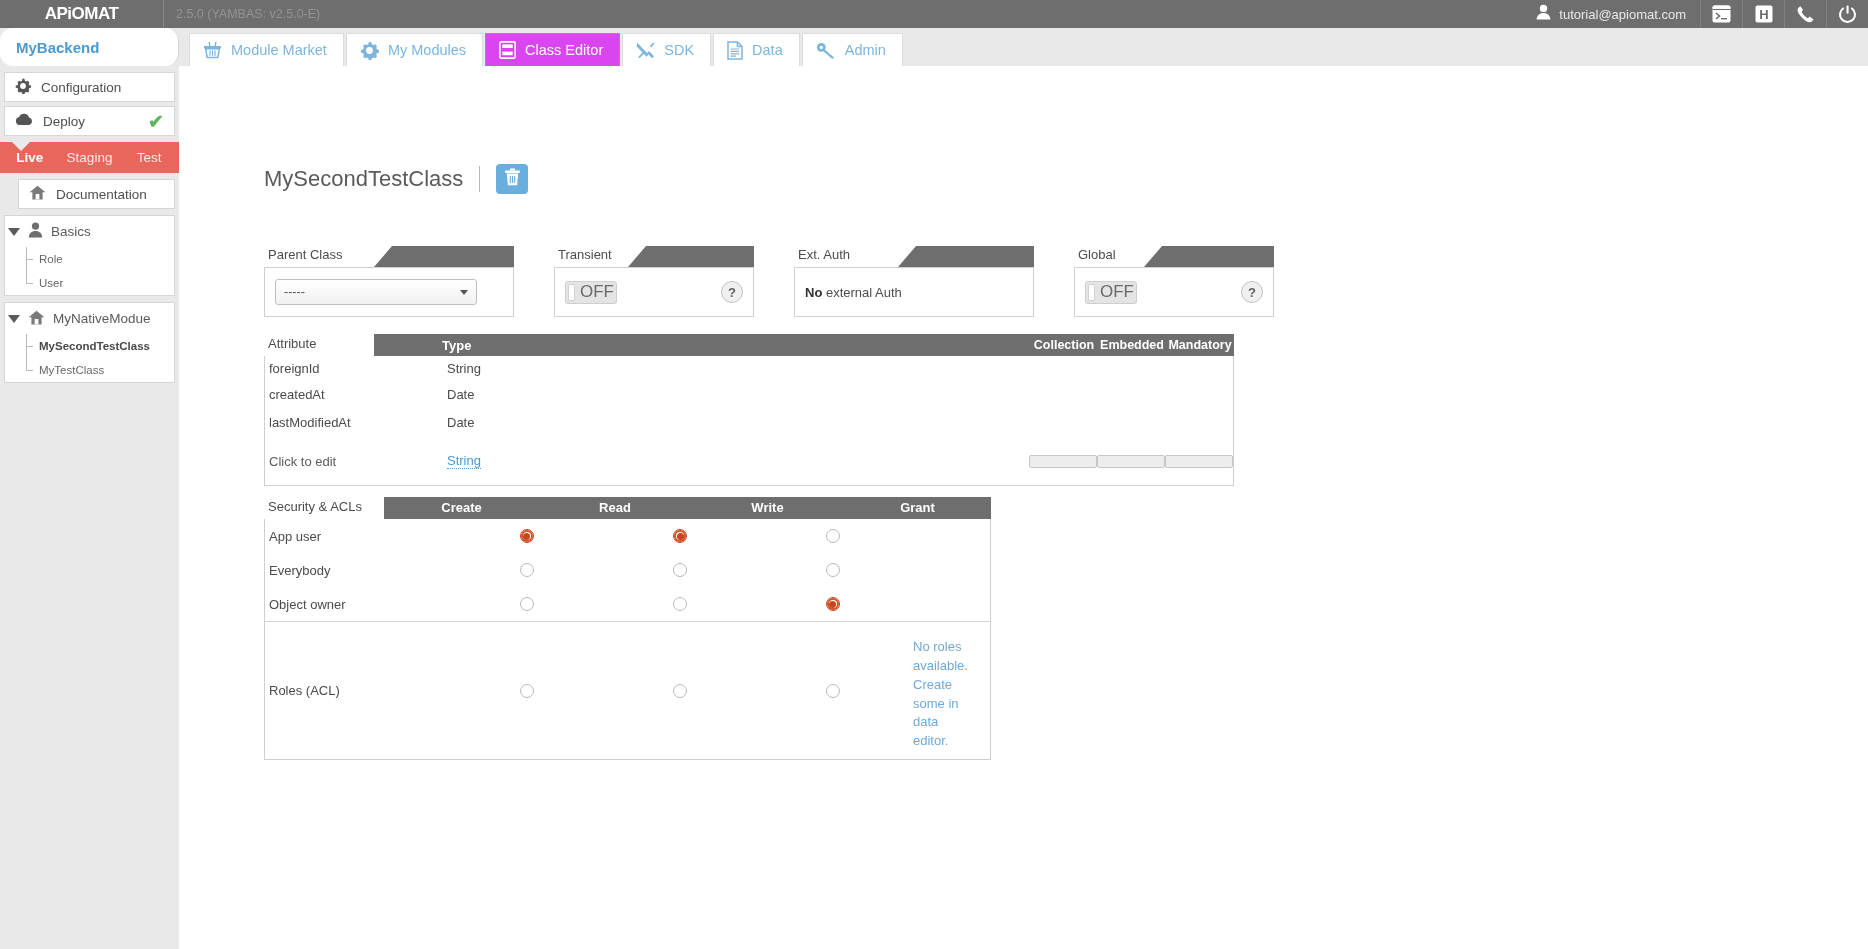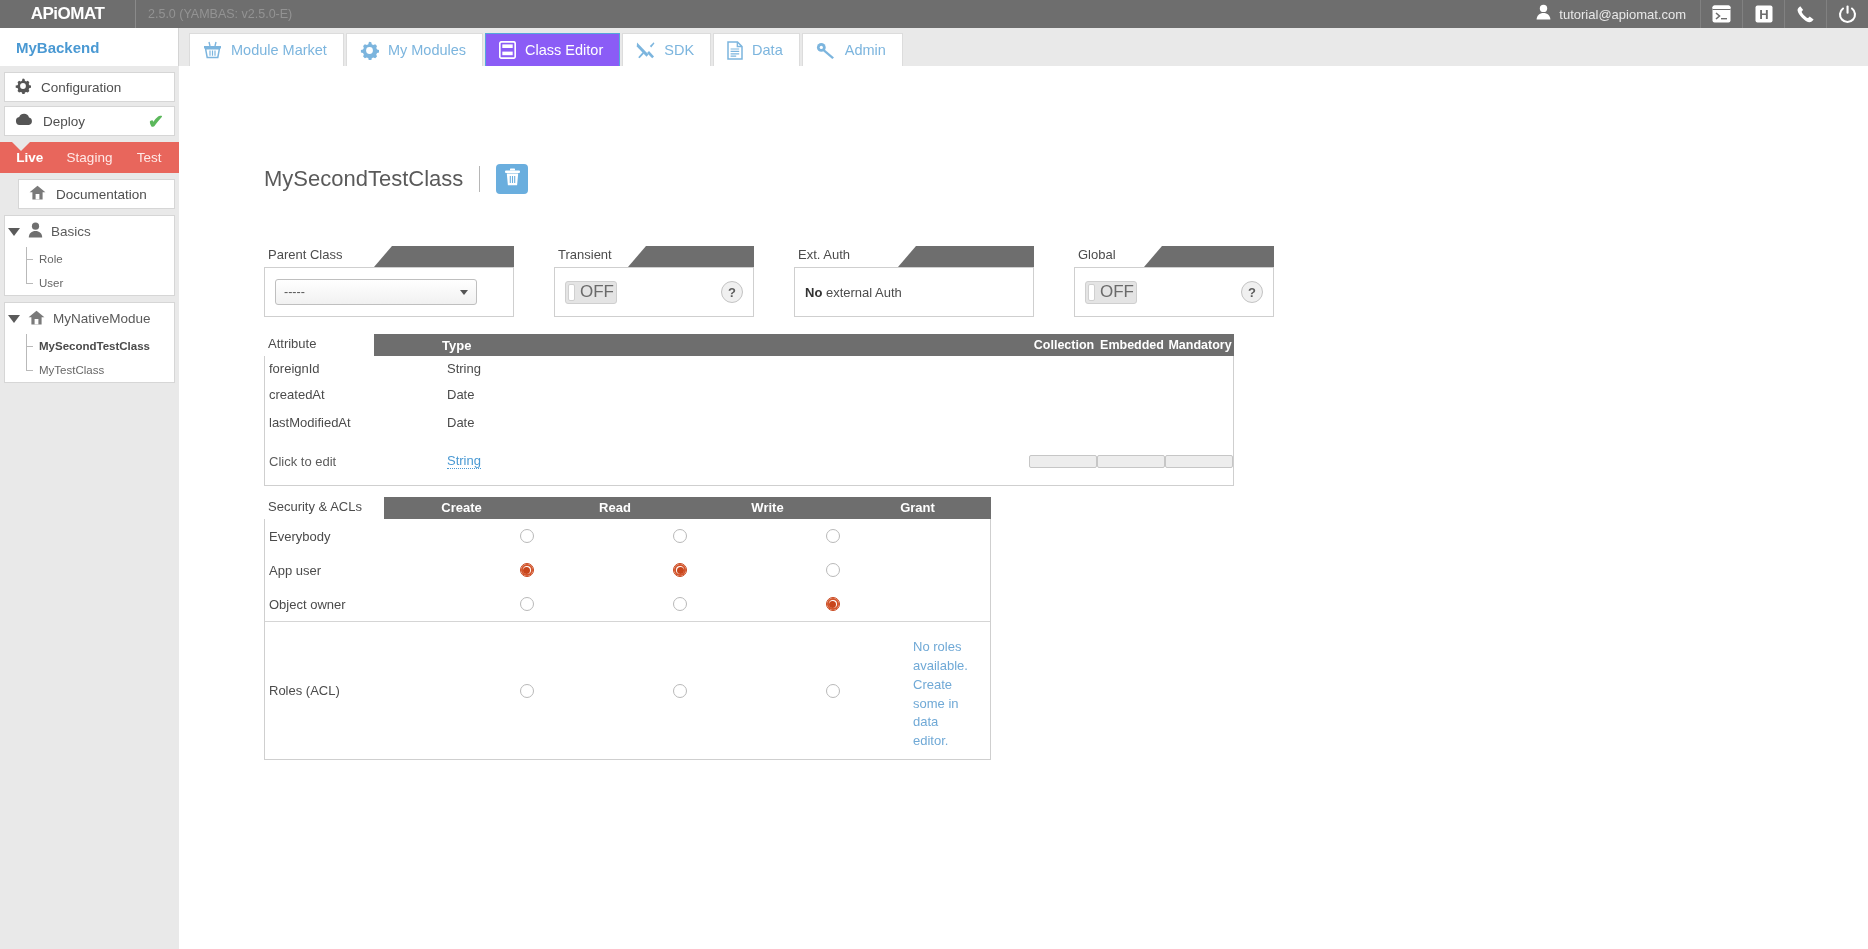--- a/index.html
+++ b/index.html
@@ -11,21 +11,21 @@
     overflow: hidden;
   }
 
   
   .topbar {
     position: absolute; top: 0; left: 0; width: 1868px; height: 28px;
     background: #6e6e6e;
     display: flex; align-items: stretch;
   }
   .logo-wrap {
-    width: 136px; height: 28px;
+    width: 164px; height: 28px;
     display: flex; align-items: center; justify-content: center;
     border-right: 1px solid #8a8a8a;
   }
   .logo-text {
     font-family: "Liberation Sans", sans-serif;
     font-weight: bold; font-size: 17px; color: #ffffff;
     letter-spacing: -0.5px;
   }
   .version {
     display: flex; align-items: center;
@@ -49,30 +49,31 @@
   .tabbar {
     position: absolute; top: 28px; left: 0; width: 1868px; height: 38px;
     background: #e9e9e9;
     display: flex; align-items: flex-end;
   }
   .backend-tab {
     width: 179px; height: 38px; background: #fff;
     display: flex; align-items: center; padding-left: 16px;
     font-size: 15px; font-weight: bold; color: #4a99d3;
     border-right: 1px solid #d4d4d4;
+    border-radius: 13px;
   }
   .tabs { display: flex; align-items: flex-end; margin-left: 10px; gap: 2px; }
   .tab {
     height: 33px; background: #ffffff;
     display: flex; align-items: center; gap: 9px;
     padding: 0 16px 0 13px;
     font-size: 14.5px; color: #7cb5de;
     border: 1px solid #dcdcdc; border-bottom: none;
   }
-  .tab.active { background: #8b5cf6; color: #ffffff; border-color: #54a7db; }
+  .tab.active { background: #d946ef; color: #ffffff; border-color: #54a7db; }
   .tab .ic { display: flex; align-items: center; }
 
   
   .toolbar {
     position: absolute; top: 66px; left: 494px;
     width: 400px; height: 86px;
     background: #ffffff;
     border: 1px solid #d8d8d8; border-top: none;
     display: flex; align-items: flex-start; justify-content: space-around;
     padding-top: 9px;
@@ -689,48 +690,48 @@
       <div class="sec-dark">
         <span class="sc-create">Create</span>
         <span class="sc-read">Read</span>
         <span class="sc-write">Write</span>
         <span class="sc-grant">Grant</span>
       </div>
     </div>
     <div class="sec-body">
 
       <div class="sec-row">
-        <span class="sec-label">Everybody</span>
-        <span class="rad-cell c-create">
-            <span class="rad"></span>
-          </span>
-        <span class="rad-cell c-read">
-            <span class="rad"></span>
-          </span>
-        <span class="rad-cell c-write">
-            <span class="rad"></span>
-          </span>
-        <span class="c-grant"></span>
-      </div>
-
-      <div class="sec-row">
         <span class="sec-label">App user</span>
         <span class="rad-cell c-create">
             <span class="rad on"></span>
           </span>
         <span class="rad-cell c-read">
             <span class="rad on"></span>
           </span>
         <span class="rad-cell c-write">
             <span class="rad"></span>
           </span>
         <span class="c-grant"></span>
       </div>
 
       <div class="sec-row">
+        <span class="sec-label">Everybody</span>
+        <span class="rad-cell c-create">
+            <span class="rad"></span>
+          </span>
+        <span class="rad-cell c-read">
+            <span class="rad"></span>
+          </span>
+        <span class="rad-cell c-write">
+            <span class="rad"></span>
+          </span>
+        <span class="c-grant"></span>
+      </div>
+
+      <div class="sec-row">
         <span class="sec-label">Object owner</span>
         <span class="rad-cell c-create">
             <span class="rad"></span>
           </span>
         <span class="rad-cell c-read">
             <span class="rad"></span>
           </span>
         <span class="rad-cell c-write">
             <span class="rad on"></span>
           </span>

